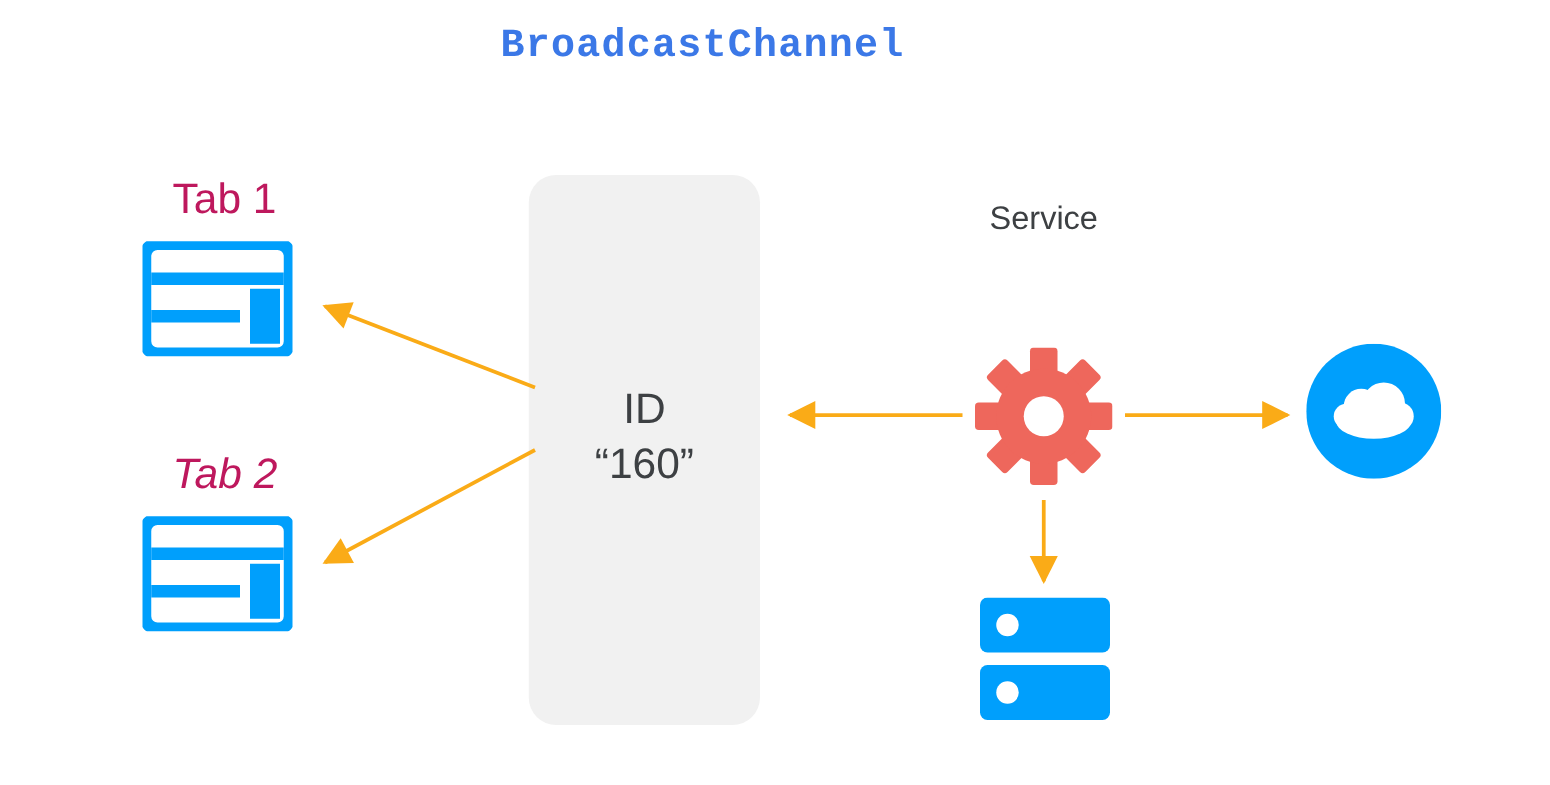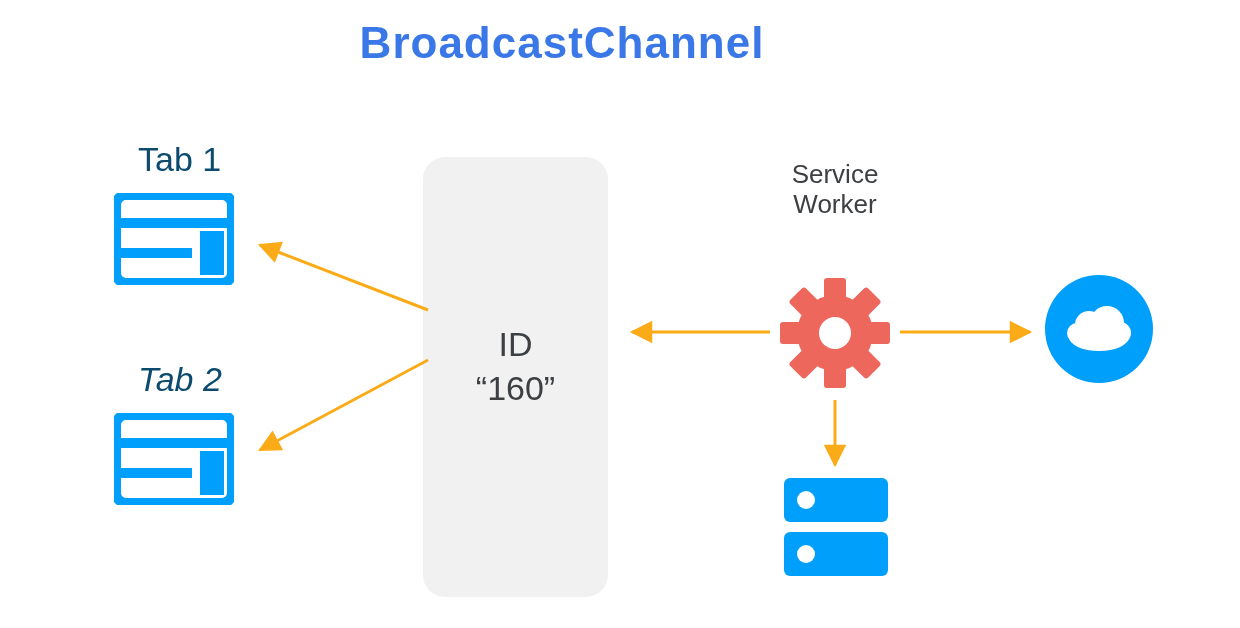--- a/index.html
+++ b/index.html
@@ -10,44 +10,43 @@
     background: #ffffff;
     font-family: "Helvetica Neue", Arial, sans-serif;
     overflow: hidden;
   }
   .title {
     position: absolute;
     top: 18px;
     left: 0;
     width: 1124px;
     text-align: center;
-    font-family: Liberation Sans, sans-serif;
+    font-family: Liberation Mono, monospace;
     font-weight: 700;
-    font-size: 44px;
+    font-size: 32px;
     color: #3b78e7;
     letter-spacing: 1px;
   }
   .tab-label {
     position: absolute;
     font-size: 34px;
-    color: #0c4a6e;
+    color: #be185d;
   }
   .tab-icon {
     position: absolute;
     width: 120px;
   }
   .channel-box {
     position: absolute;
     left: 423px;
     top: 140px;
     width: 185px;
     height: 440px;
     background: #f1f1f1;
     border-radius: 22px;
-    margin-top: 17px;
   }
   .channel-text {
     position: absolute;
     left: 0;
     top: 165px;
     width: 100%;
     text-align: center;
     font-size: 34px;
     color: #3d4043;
     line-height: 1.3;
@@ -112,21 +111,20 @@
 
 <div class="channel-box">
   <div class="channel-text">
     <span>ID</span><br>
     <span>“160”</span>
   </div>
 </div>
 
 <div class="sw-label">
   <span>Service</span><br>
-  <span>Worker</span>
 </div>
 
 <div class="gear">
   <svg viewBox="0 0 110 110" width="110" height="110">
     <g fill="#EE675C">
 
       <g transform="translate(55,55)">
         <rect x="-11" y="-55" width="22" height="26" rx="3"></rect>
         <rect x="-11" y="29" width="22" height="26" rx="3"></rect>
         <rect x="-55" y="-11" width="26" height="22" rx="3"></rect>

